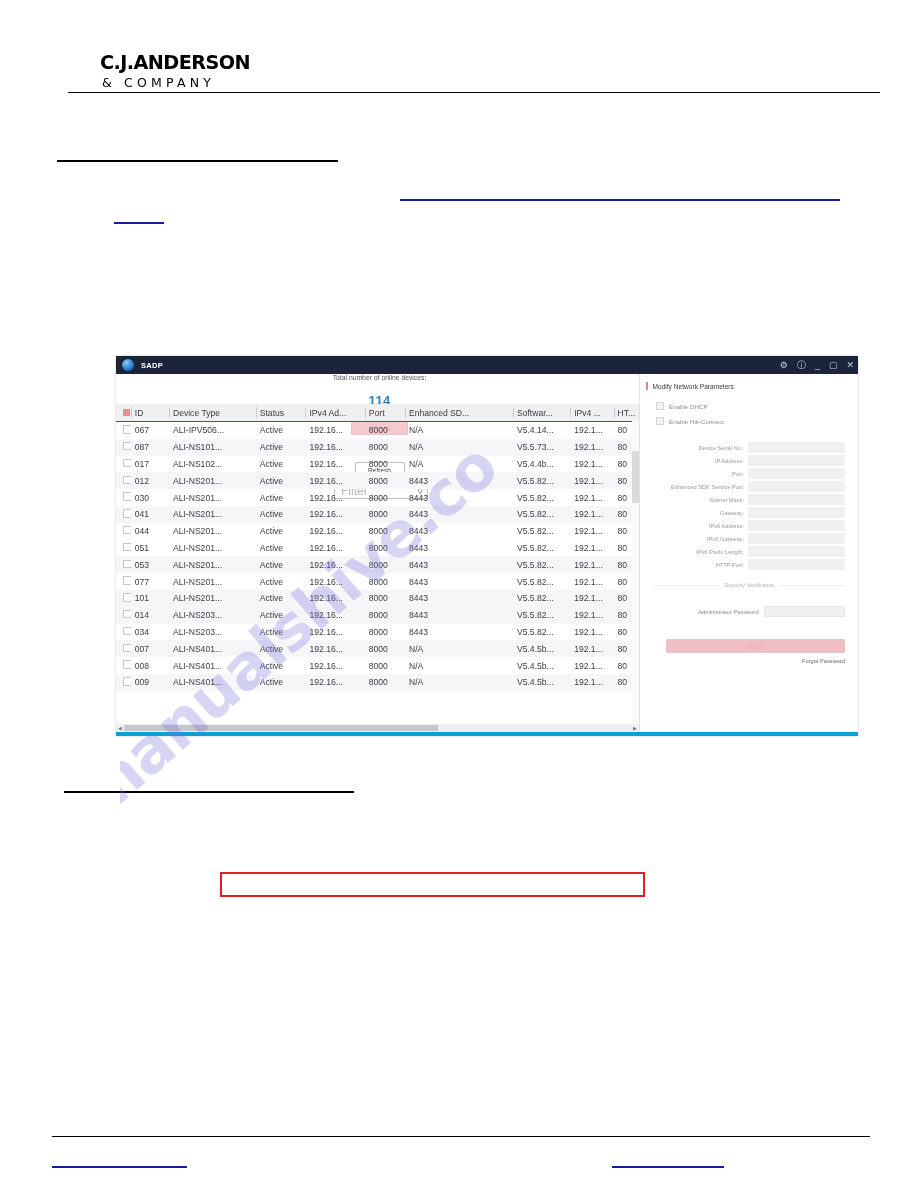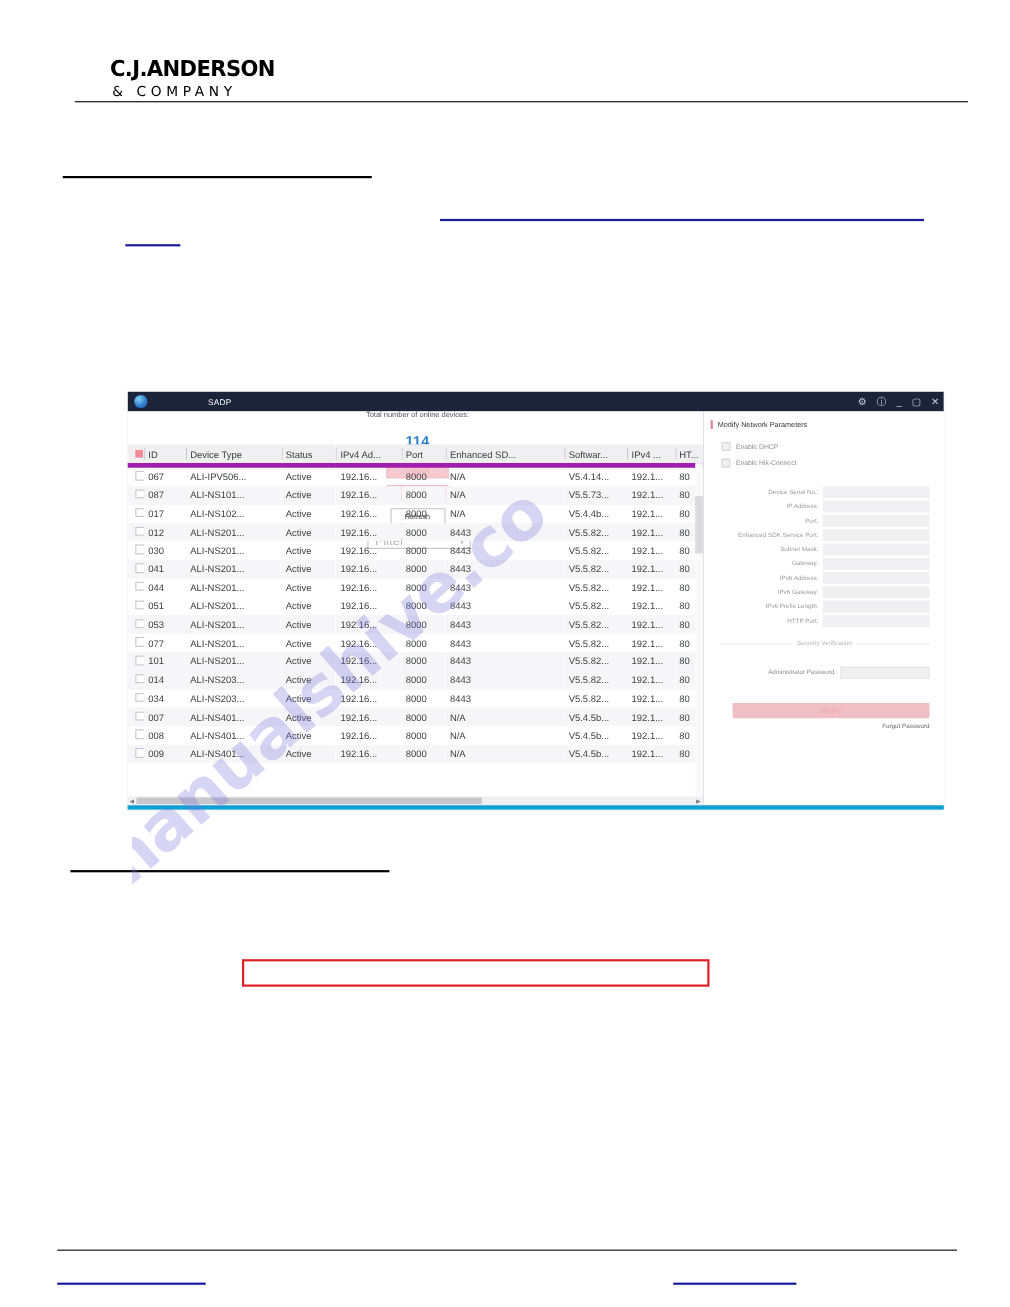--- a/index.html
+++ b/index.html
@@ -155,23 +155,22 @@
     width: 12px;
     height: 12px;
     border-radius: 50%;
     background: radial-gradient(circle at 35% 30%, #7fd2f2 0%, #2f7fd0 55%, #1b4f9c 100%);
     margin-right: 7px;
     flex: none;
   }
   .app-title {
     color: #fff;
     font-size: 7.5px;
-    font-weight: normal;
+    font-weight: bold;
     letter-spacing: 0.3px;
-    margin-left: 48px;
   }
   .win-ctrls {
     position: absolute;
     right: 4px;
     top: 0;
     height: 18px;
     display: flex;
     align-items: center;
     gap: 9px;
     color: #c8cede;
@@ -277,21 +276,21 @@
     table-layout: fixed;
   }
   table.dev th {
     background: #f0f0f2;
     font-size: 8.6px;
     font-weight: normal;
     color: #3b3b3f;
     text-align: left;
     height: 17px;
     padding: 0 0 0 4px;
-    border-bottom: 4px solid #a21caf;
+    border-bottom: 1px solid #a21caf;
     position: relative;
     white-space: nowrap;
     overflow: hidden;
     margin-top: 18px;
   }
   table.dev th .divider {
     position: absolute;
     left: 0; top: 3px;
     width: 1px; height: 11px;
     background: #c9c9cf;

